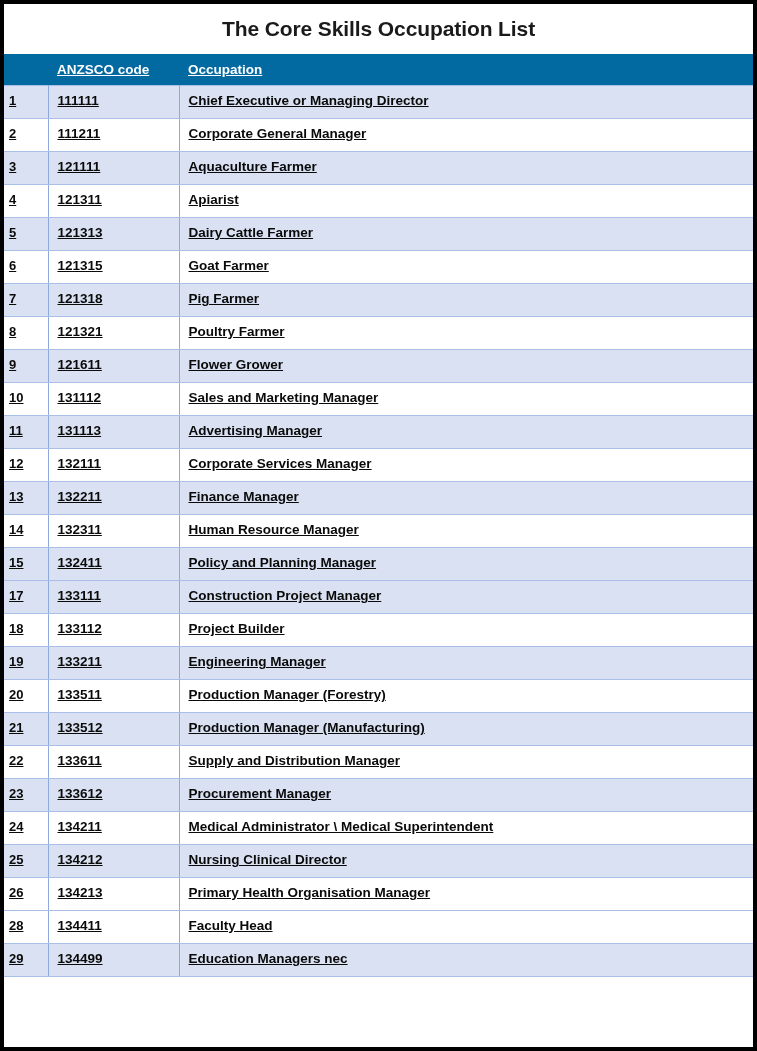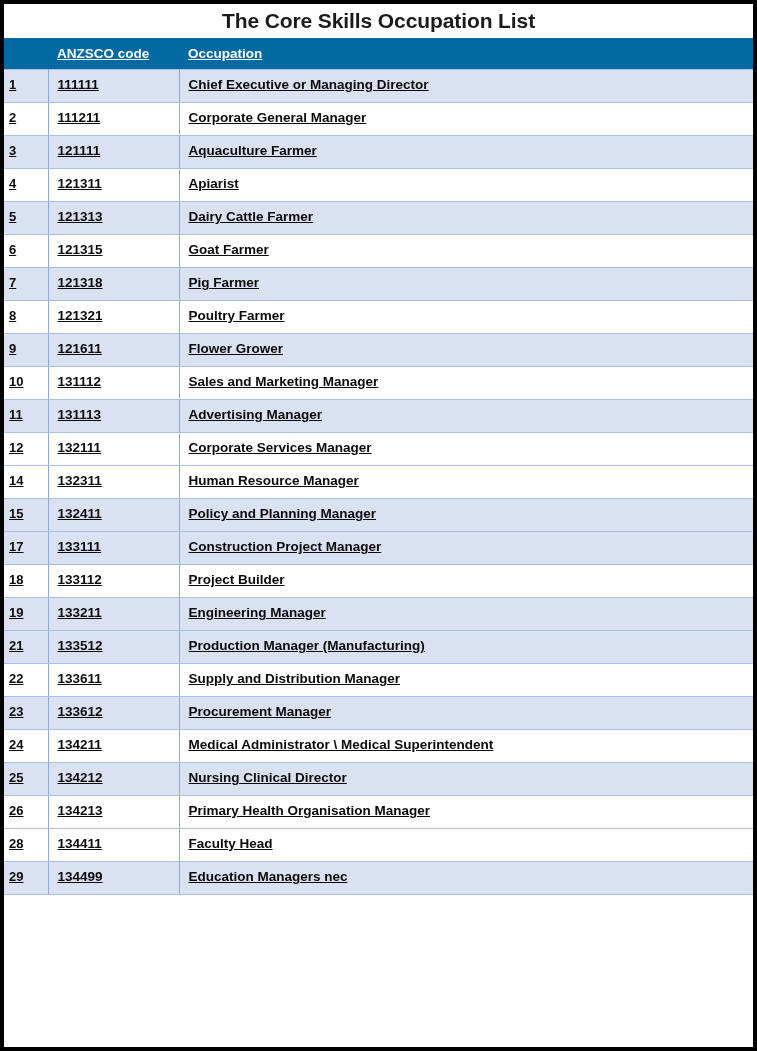--- a/index.html
+++ b/index.html
@@ -19,21 +19,21 @@
     position: relative;
     width: 757px;
     height: 1051px;
     box-sizing: border-box;
     border: 4px solid #000000;
     background: #ffffff;
   }
 
   
   #title-bar {
-    height: 34px;
+    height: 50px;
     display: flex;
     align-items: center;
     justify-content: center;
     background: #ffffff;
   }
   #title-text {
     font-size: 21px;
     font-weight: bold;
     color: #1a1a1a;
     letter-spacing: -0.1px;
@@ -175,20 +175,25 @@
         <tr class="band-shaded">
           <td class="cell-num">11</td>
           <td class="cell-code">131113</td>
           <td class="cell-occ">Advertising Manager</td>
         </tr>
         <tr class="band-plain">
           <td class="cell-num">12</td>
           <td class="cell-code">132111</td>
           <td class="cell-occ">Corporate Services Manager</td>
         </tr>
+        <tr class="band-shaded">
+          <td class="cell-num">13</td>
+          <td class="cell-code">132211</td>
+          <td class="cell-occ">Finance Manager</td>
+        </tr>
         <tr class="band-plain">
           <td class="cell-num">14</td>
           <td class="cell-code">132311</td>
           <td class="cell-occ">Human Resource Manager</td>
         </tr>
         <tr class="band-shaded">
           <td class="cell-num">15</td>
           <td class="cell-code">132411</td>
           <td class="cell-occ">Policy and Planning Manager</td>
         </tr>
@@ -200,20 +205,25 @@
         <tr class="band-plain">
           <td class="cell-num">18</td>
           <td class="cell-code">133112</td>
           <td class="cell-occ">Project Builder</td>
         </tr>
         <tr class="band-shaded">
           <td class="cell-num">19</td>
           <td class="cell-code">133211</td>
           <td class="cell-occ">Engineering Manager</td>
         </tr>
+        <tr class="band-plain">
+          <td class="cell-num">20</td>
+          <td class="cell-code">133511</td>
+          <td class="cell-occ">Production Manager (Forestry)</td>
+        </tr>
         <tr class="band-shaded">
           <td class="cell-num">21</td>
           <td class="cell-code">133512</td>
           <td class="cell-occ">Production Manager (Manufacturing)</td>
         </tr>
         <tr class="band-plain">
           <td class="cell-num">22</td>
           <td class="cell-code">133611</td>
           <td class="cell-occ">Supply and Distribution Manager</td>
         </tr>

